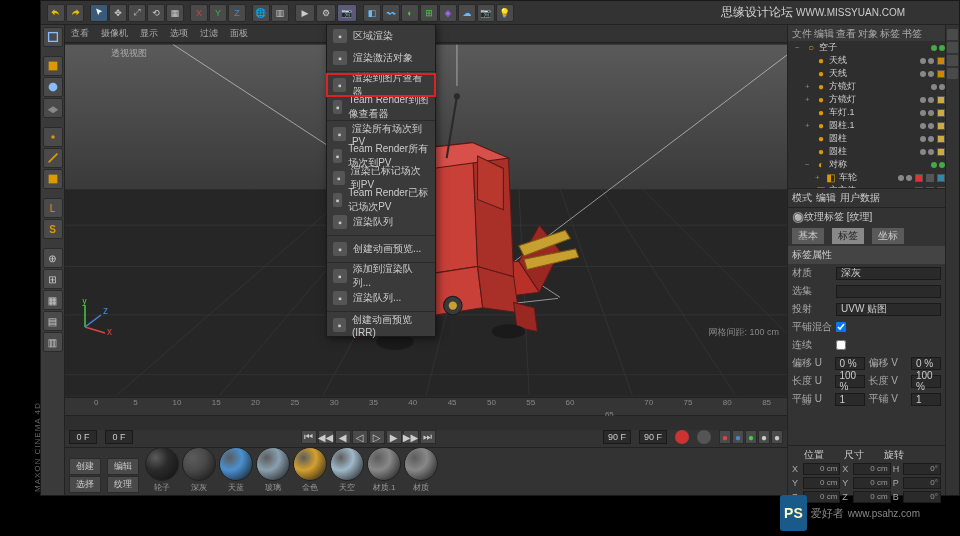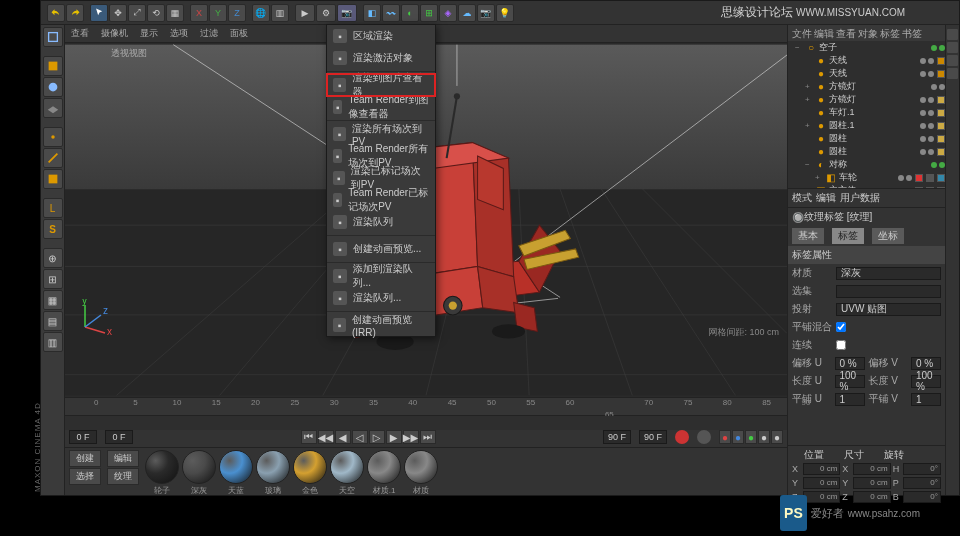--- a/index.html
+++ b/index.html
@@ -35,21 +35,21 @@
 .grid-info{position:absolute;right:8px;bottom:58px;font-size:9px;color:#888}
 .timeline{height:50px;background:#333;border-top:1px solid #222}
 .tl-ruler{height:18px;background:#353535;position:relative;border-bottom:1px solid #222}
 .tl-ruler .tick{position:absolute;top:0;font-size:8px;color:#888}
 .tl-track{height:14px;background:#2e2e2e;position:relative}
 .tl-ctrl{height:18px;display:flex;align-items:flex-start;padding:0 4px;gap:8px}
 .tl-ctrl input{width:28px;height:14px;background:#2a2a2a;border:1px solid #1a1a1a;color:#ccc;font-size:9px;text-align:center}
 .tl-ctrl .play{display:flex;gap:1px;margin:0 auto}
 .tl-ctrl .pbtn{width:16px;height:14px;background:#4a4a4a;border:1px solid #2a2a2a;display:flex;align-items:center;justify-content:center}
 .tl-ctrl .recbtn{width:14px;height:14px;border-radius:50%}
-.materials{height:48px;background:#333;border-top:1px solid #222;display:flex;align-items:flex-start;padding:2px 4px;gap:2px}
+.materials{height:48px;background:#333;border-top:1px solid #222;display:flex;align-items:flex-end;padding:2px 4px;gap:2px}
 .mat-tabs{display:flex;flex-direction:column;gap:1px;margin-right:4px}
 .mat-tab{font-size:9px;padding:1px 6px;background:#4a4a4a;border:1px solid #2a2a2a}
 .mat-ball{display:flex;flex-direction:column;align-items:center;gap:1px}
 .mat-ball .ball{width:34px;height:34px;border-radius:50%;border:1px solid #222}
 .mat-ball .lbl{font-size:8px;color:#999}
 .right-panel{width:158px;background:#f97316;border-left:1px solid #222;display:flex;flex-direction:column}
 .rp-tabs{height:16px;display:flex;gap:2px;padding:2px 4px;background:#383838;font-size:9px}
 .rp-tabs span{color:#aaa}
 .obj-tree{flex:0 0 148px;overflow:hidden;background:#2e2e2e;border-bottom:1px solid #222}
 .obj-row{display:flex;align-items:center;height:13px;padding-left:4px;gap:3px}

